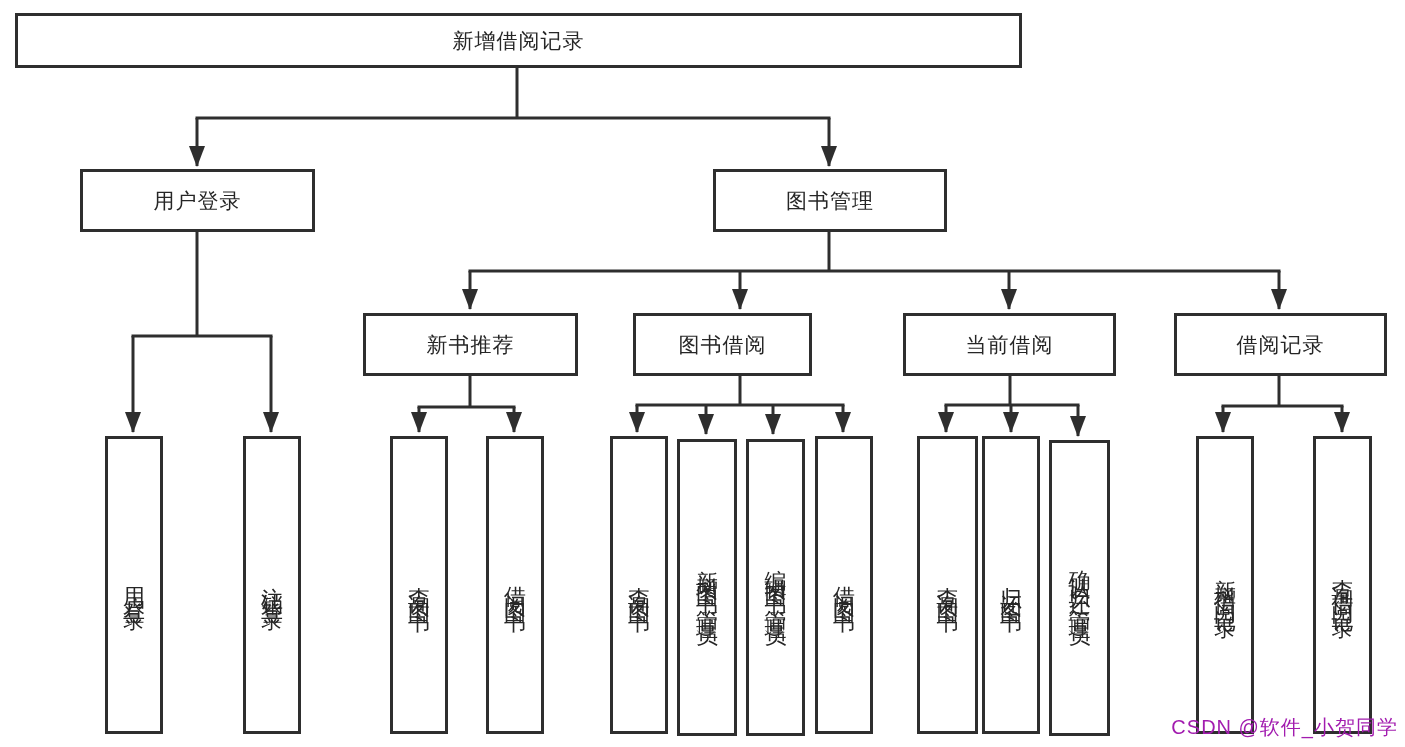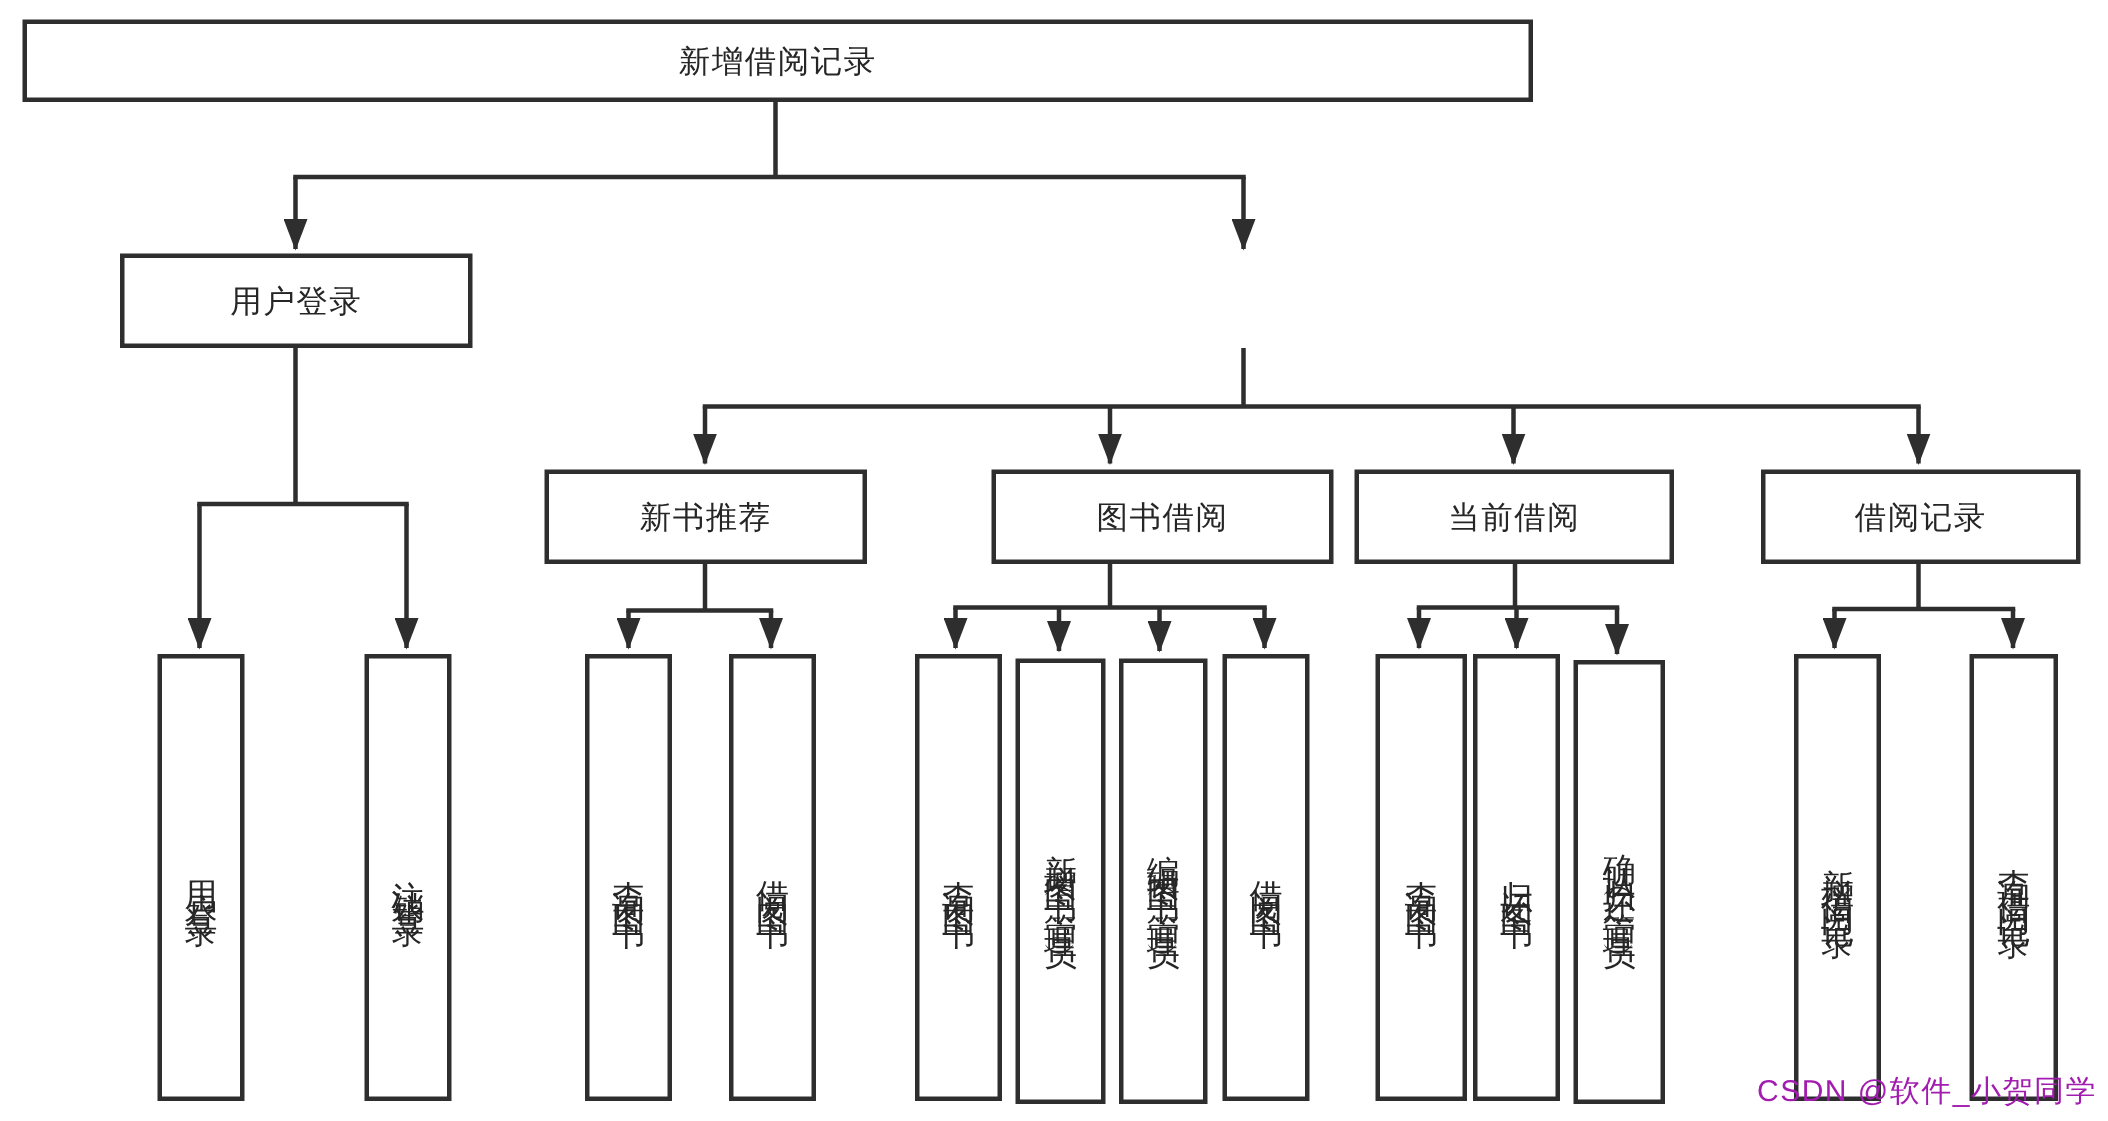--- a/index.html
+++ b/index.html
@@ -88,23 +88,24 @@
       <line x1="1279" y1="376" x2="1279" y2="406"></line>
       <line x1="1221.5" y1="406" x2="1343.5" y2="406"></line>
       <line x1="1223" y1="406" x2="1223" y2="432" marker-end="url(#ah)"></line>
       <line x1="1342" y1="406" x2="1342" y2="432" marker-end="url(#ah)"></line>
     </g>
   </svg>
 
   <div class="box h" style="left:15px; top:13px; width:1007px; height:55px;">新增借阅记录</div>
 
   <div class="box h" style="left:80px; top:169px; width:235px; height:63px;">用户登录</div>
+  <div class="box h" style="left:713px; top:169px; width:234px; height:63px;">图书管理</div>
 
   <div class="box h" style="left:363px; top:313px; width:215px; height:63px;">新书推荐</div>
-  <div class="box h" style="left:633px; top:313px; width:228px; height:63px;margin-left:28px;">图书借阅</div>
+  <div class="box h" style="left:633px; top:313px; width:179px; height:63px;">图书借阅</div>
   <div class="box h" style="left:903px; top:313px; width:213px; height:63px;">当前借阅</div>
   <div class="box h" style="left:1174px; top:313px; width:213px; height:63px;">借阅记录</div>
 
   <div class="box v" style="left:105px; top:436px; width:58px; height:298px;">用户登录</div>
   <div class="box v" style="left:243px; top:436px; width:58px; height:298px;">注销登录</div>
 
   <div class="box v" style="left:390px; top:436px; width:58px; height:298px;">查询图书</div>
   <div class="box v" style="left:486px; top:436px; width:58px; height:298px;">借阅图书</div>
 
   <div class="box v" style="left:610px; top:436px; width:58px; height:298px;">查询图书</div>

